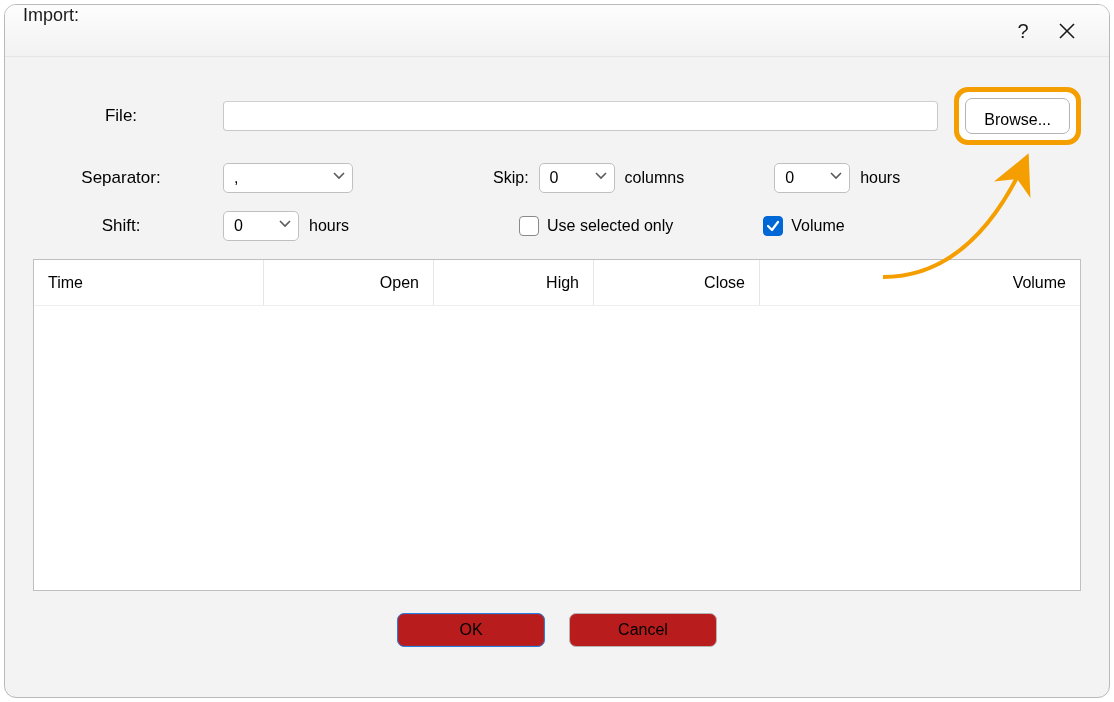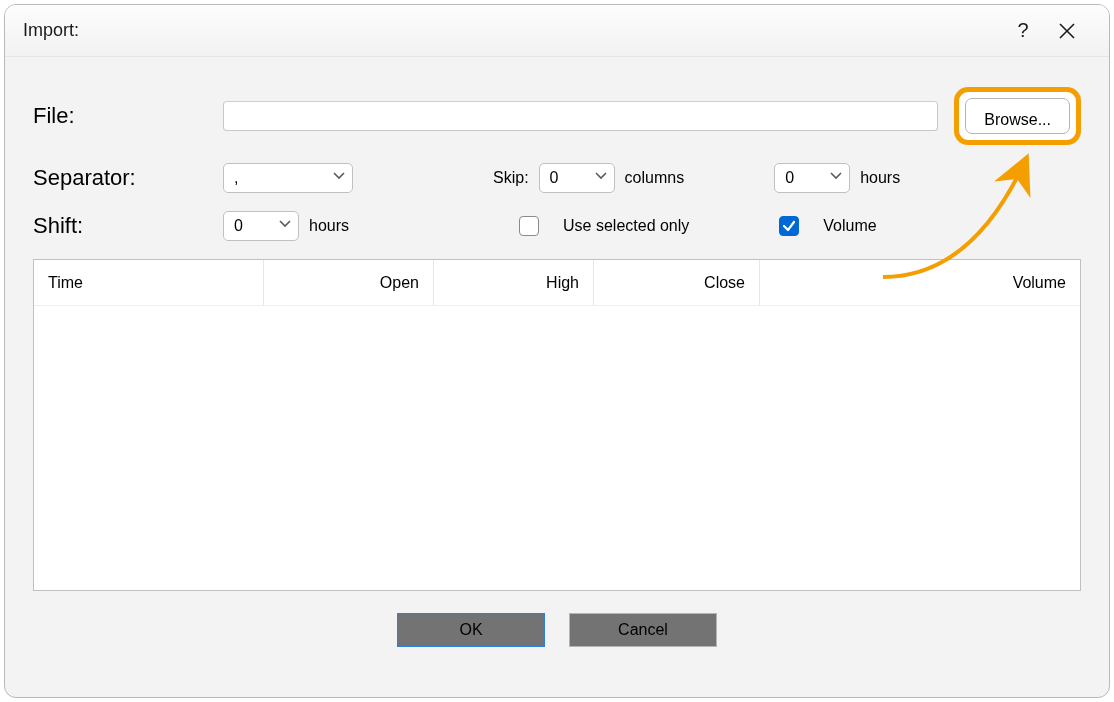--- a/index.html
+++ b/index.html
@@ -20,21 +20,20 @@
       border: 1px solid #b9b9b9;
       border-radius: 12px;
       overflow: hidden;
     }
     
     .titlebar {
       height: 52px;
       background: linear-gradient(#fdfdfd, #f2f2f2);
       border-bottom: 1px solid #e5e5e5;
       display: flex;
-      align-items: center;
       padding: 0 20px 0 18px;
     }
     .titlebar .title {
       font-size: 18px;
       color: #1a1a1a;
     }
     .titlebar .spacer { flex: 1; }
     .titlebar .btn-icon {
       width: 44px; height: 52px;
       display: flex; align-items: center; justify-content: center;
@@ -54,22 +53,22 @@
       position: relative;
     }
     .row {
       display: flex;
       align-items: center;
       margin-bottom: 18px;
       gap: 10px;
     }
     .lbl {
       width: 180px;
-      text-align: left;
-      font-size: 22px;
+      text-align: center;
+      font-size: 17px;
       color: #000;
       padding-right: 4px;
     }
     .field-file {
       flex: 1;
       height: 30px;
       background: #fff;
       border: 1px solid #c8c8c8;
       border-top-color: #cfcfcf;
       border-radius: 4px;
@@ -115,21 +114,21 @@
     .combo .chev svg polyline { fill: none; stroke: #5a5a5a; stroke-width: 1.6; }
 
     .inline-text {
       font-size: 16px;
       color: #000;
     }
 
     .checkbox {
       display: inline-flex;
       align-items: center;
-      gap: 24px;
+      gap: 8px;
       font-size: 16px;
     }
     .checkbox .box {
       width: 20px; height: 20px;
       border: 1px solid #8a8a8a;
       border-radius: 4px;
       background: #fff;
       display: flex; align-items: center; justify-content: center;
     }
     .checkbox .box.checked {
@@ -171,23 +170,23 @@
 
     
     .footer {
       display: flex;
       justify-content: center;
       gap: 24px;
       margin-top: 22px;
     }
     .btn {
       width: 148px; height: 34px;
-      background: #737373;
+      background: #b91c1c;
       border: 1px solid #b4b4b4;
-      border-radius: 0;
+      border-radius: 7px;
       font-size: 16px;
     }
     .btn.primary {
       border: 1px solid #2a7fe0;
       box-shadow: 0 0 0 1px rgba(42,127,224,0.12) inset;
     }
 
     
     .arrow-svg {
       position: absolute;

